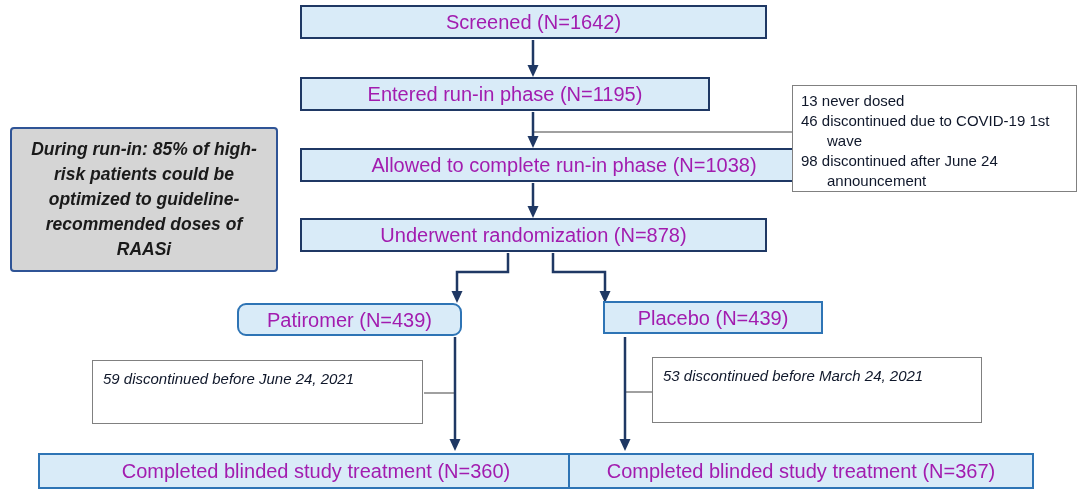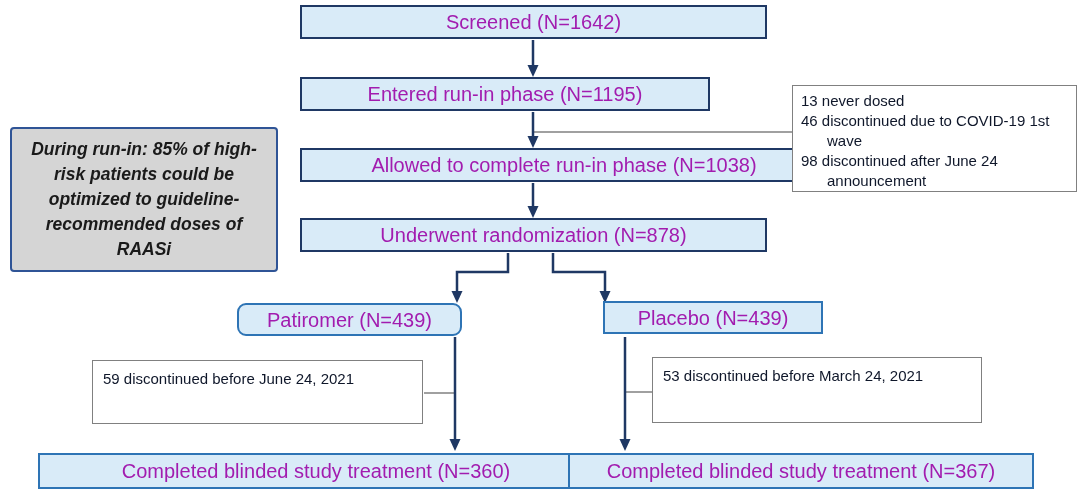--- a/index.html
+++ b/index.html
@@ -41,20 +41,21 @@
     color:#0f172a;
     text-align:left;
     align-items:stretch;justify-content:flex-start;
     flex-direction:column;
   }
   .whitenote.exclusions{padding:5px 8px;}
   .note-line{padding-left:26px;text-indent:-26px;line-height:1.33;}
   .whitenote.disc{
     padding:9px 10px 10px 10px;
     justify-content:space-between;
+    font-style:italic;
   }
   .graynote{
     background:var(--gray-note-fill);
     border:2.5px solid var(--gray-note-border);
     border-radius:4px;
     font-size:17.5px;
     font-weight:bold;
     font-style:italic;
     color:#1a1a1a;
     padding:10px 12px;

